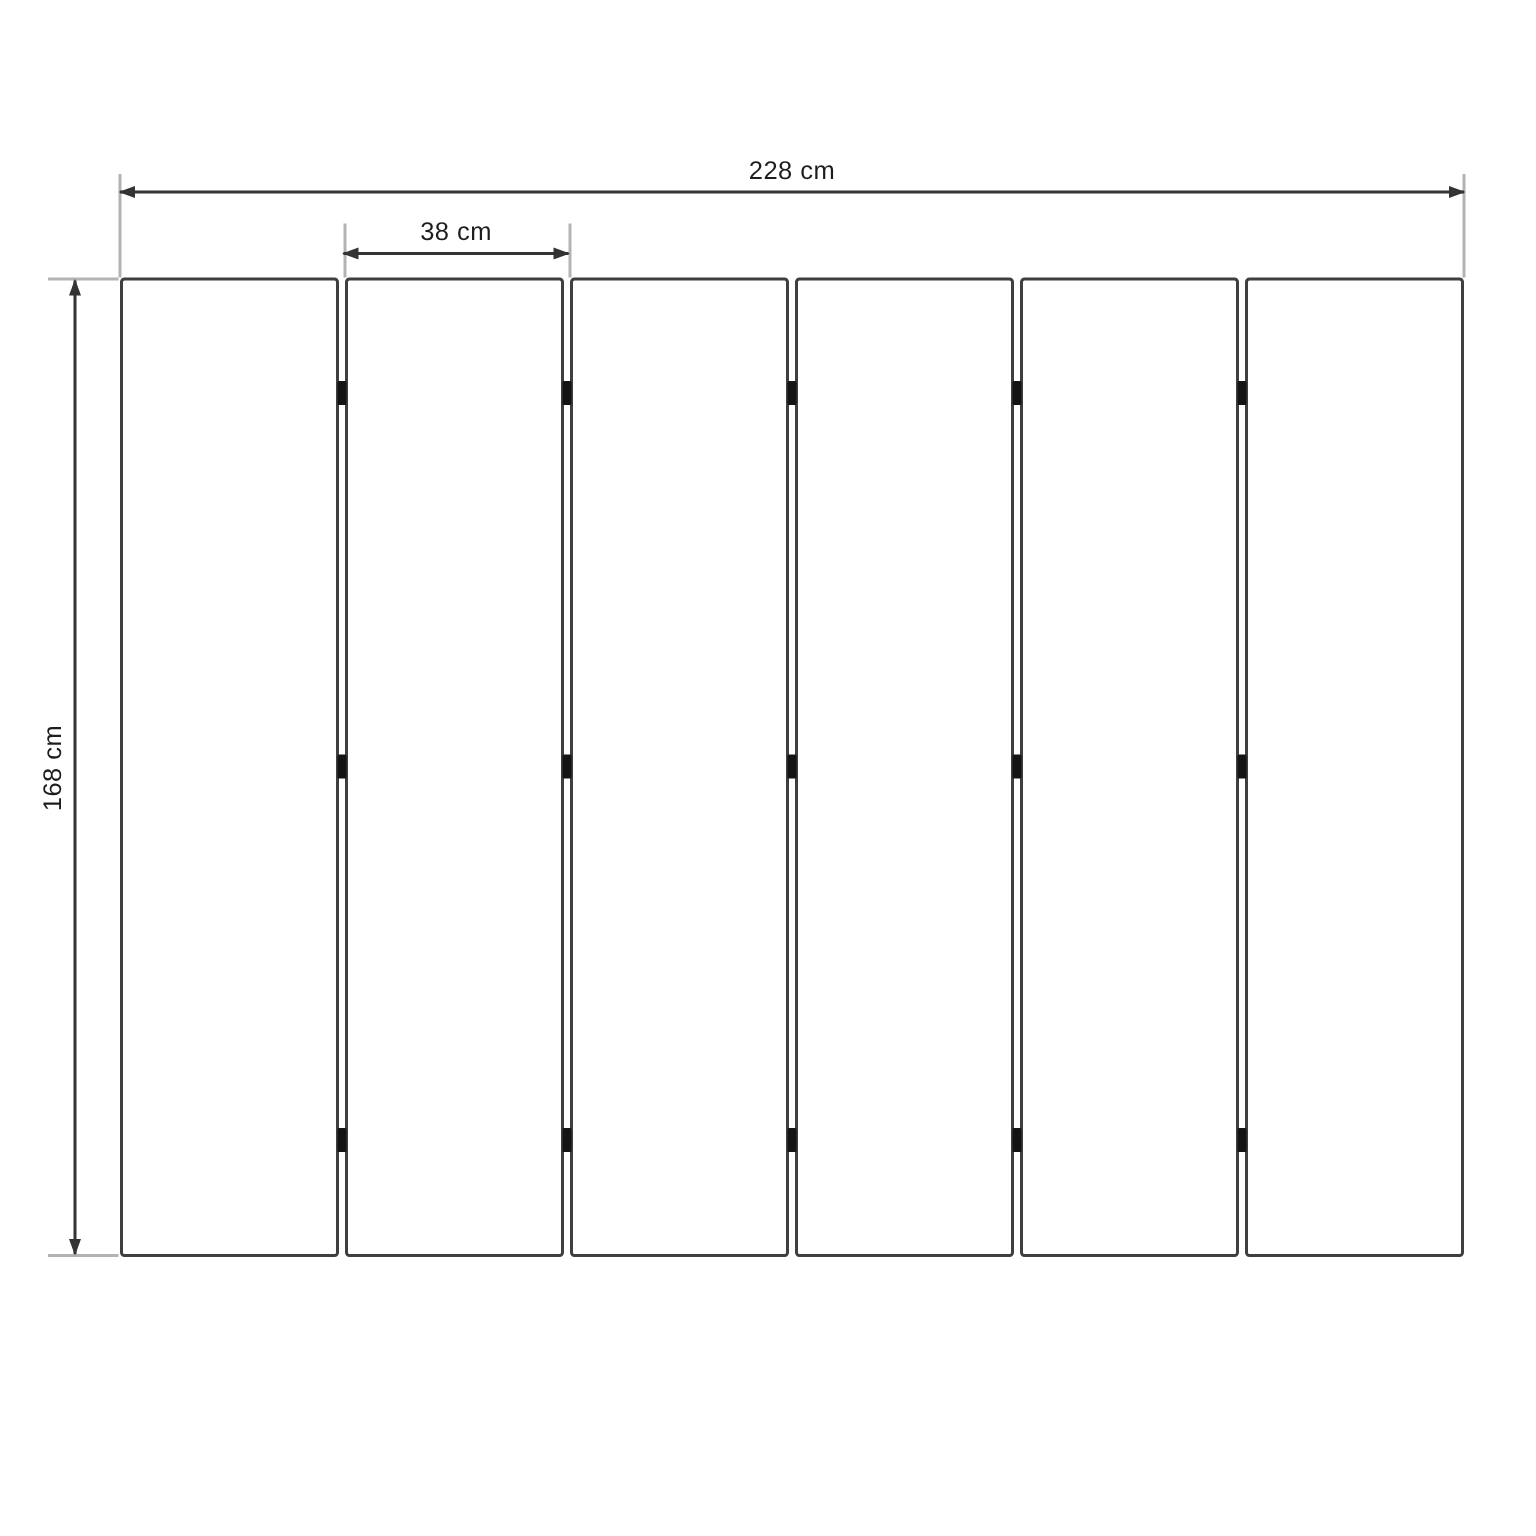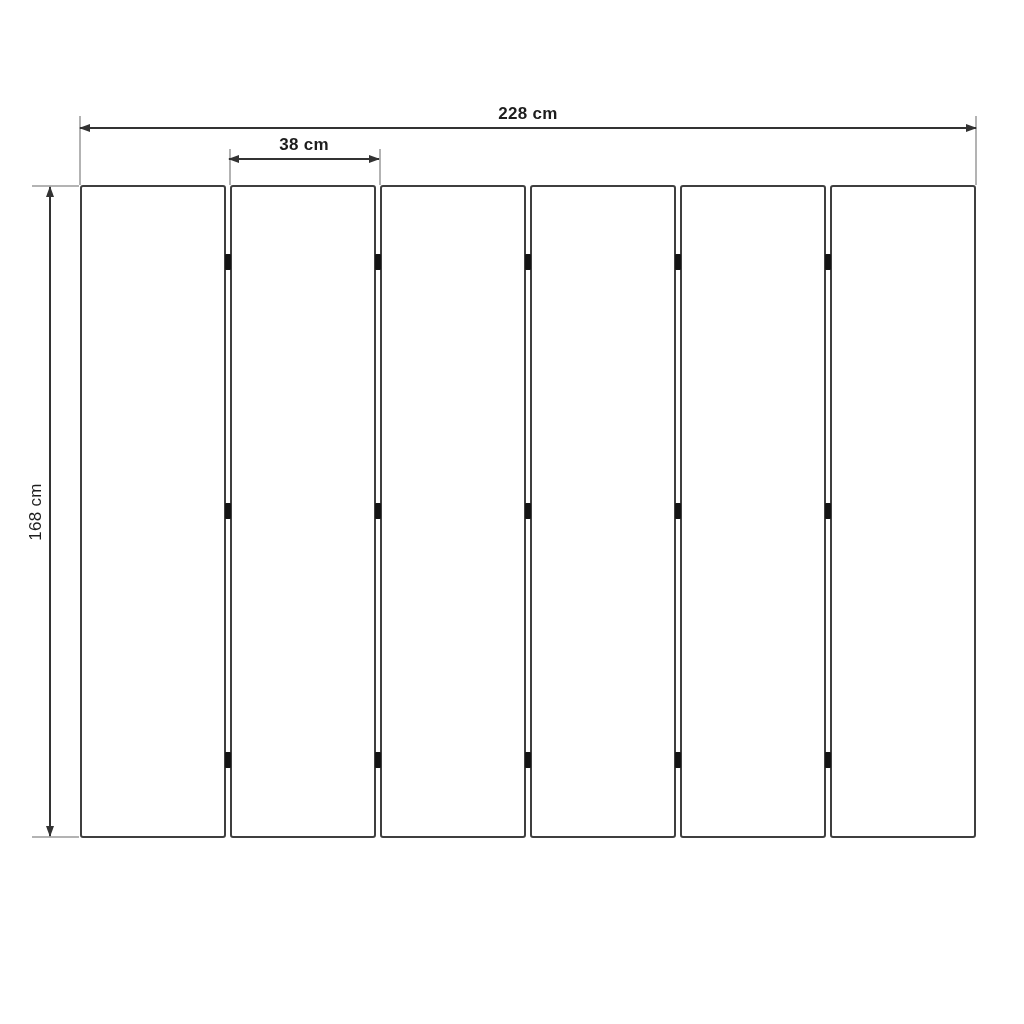--- a/index.html
+++ b/index.html
@@ -63,21 +63,21 @@
   .arrow.down{
     bottom:-1px;left:-3px;
     border-left:4px solid transparent;border-right:4px solid transparent;
     border-top:11px solid var(--dimension-line);
   }
   .dim-label{
     position:absolute;
     font-size:17px;line-height:19px;color:var(--text);
     white-space:nowrap;letter-spacing:0.3px;
   }
-  .dim-label.top{left:50%;bottom:6px;transform:translateX(-50%);font-weight:bold;}
+  .dim-label.top{left:50%;bottom:6px;transform:translateX(-50%);}
   .dim-label.side{
     left:-14px;top:50%;
     transform:translate(-50%,-50%) rotate(-90deg);
   }
 </style>
 </head>
 <body>
 
 <div class="stage">
 
@@ -88,21 +88,21 @@
   <div class="ext h" style="left:32px;top:185px;width:47px;"></div>
   <div class="ext h" style="left:32px;top:836px;width:47px;"></div>
 
   <div class="dim" style="left:80px;top:127px;width:896px;height:2px;">
     <div class="line-h"></div>
     <div class="arrow left"></div>
     <div class="arrow right"></div>
     <span class="dim-label top">228 cm</span>
   </div>
 
-  <div class="dim" style="left:229px;top:158px;width:150px;height:2px;">
+  <div class="dim" style="left:229px;top:168px;width:150px;height:2px;">
     <div class="line-h"></div>
     <div class="arrow left"></div>
     <div class="arrow right"></div>
     <span class="dim-label top">38 cm</span>
   </div>
 
   <div class="dim" style="left:49px;top:187px;width:2px;height:649px;">
     <div class="line-v"></div>
     <div class="arrow up"></div>
     <div class="arrow down"></div>

